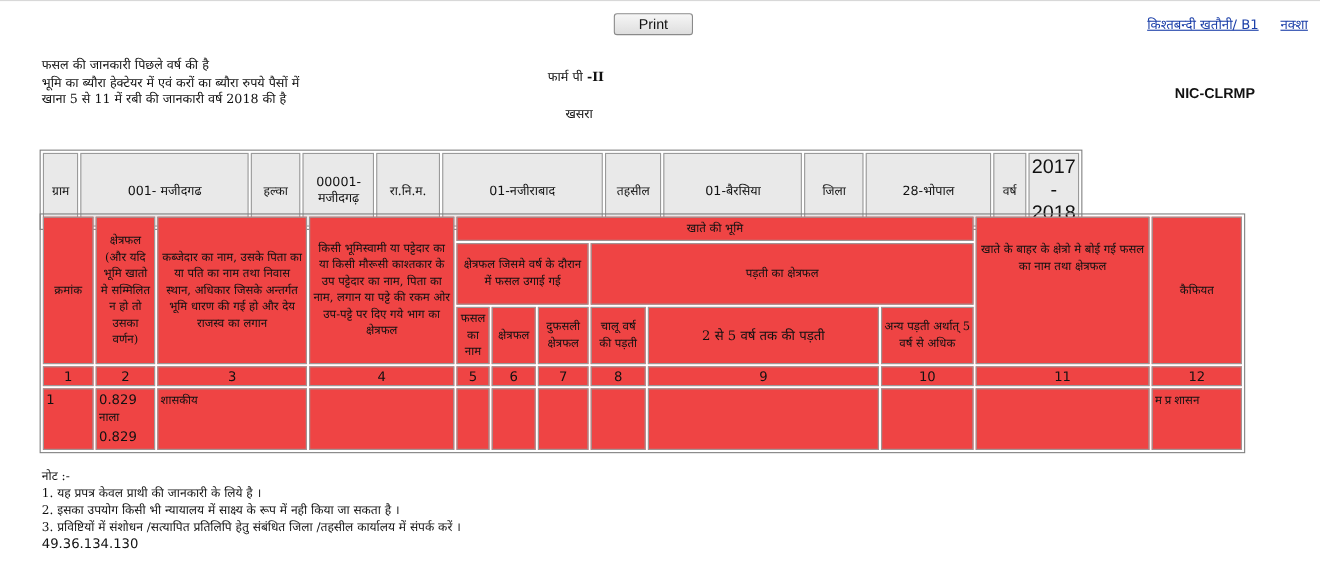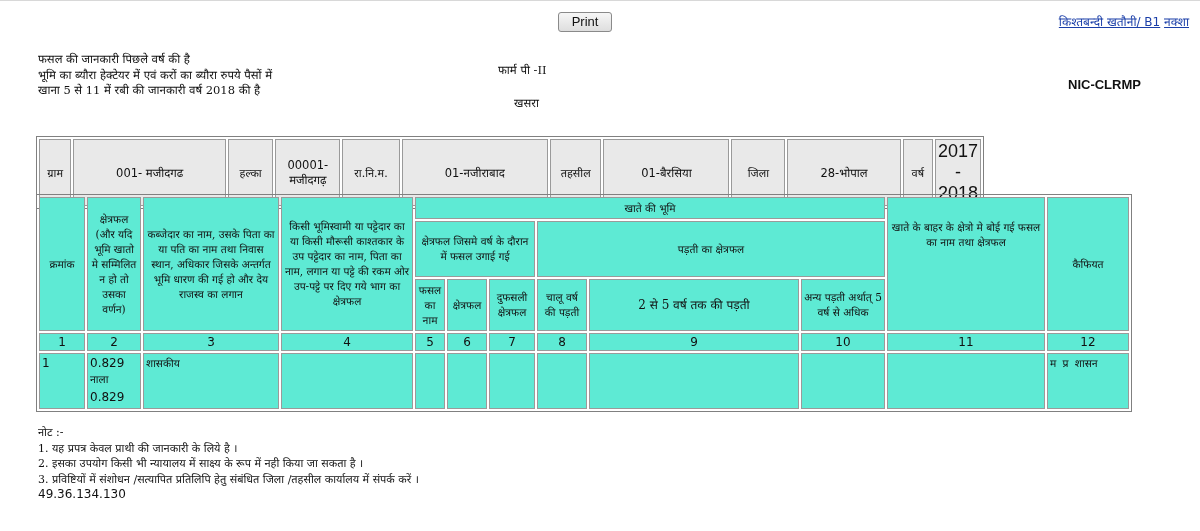--- a/index.html
+++ b/index.html
@@ -1,43 +1,43 @@
 <!DOCTYPE html>
 <html><head>
 <meta charset="utf-8">
 <style>
   html, body { margin:0; padding:0; background:#ffffff; }
   body { width:1200px; height:531px; position:relative; overflow:hidden;
          font-family:"DejaVu Sans", sans-serif; color:#111; }
   .topline { position:absolute; left:0; top:0; width:1200px; height:1px; background:#d8d8d8; }
-  .print-btn { position:absolute; left:558px; top:12px; width:54px; height:20px;
+  .print-btn { position:absolute; left:558px; top:12px; width:72px; height:20px;
                border:1px solid #8a8a8a; border-radius:3px; background:linear-gradient(#f6f6f6,#dedede);
                font-family:"Liberation Sans", sans-serif; font-size:13px; line-height:18px; text-align:center;
                color:#111; padding:0; cursor:pointer; }
   .toplinks { position:absolute; right:11px; top:13px; font-size:12px; font-family:"DejaVu Sans", sans-serif; }
-  .toplinks a { color:#1a3ea8; text-decoration:underline; margin-left:0; }
+  .toplinks a { color:#1a3ea8; text-decoration:underline; margin-left:16px; }
   .info { position:absolute; left:38px; top:52px; font-family:"DejaVu Serif", serif; font-size:11.5px; line-height:15.5px; }
   .form-title { position:absolute; left:498px; top:62px; font-family:"DejaVu Serif", serif; font-size:11.5px; }
-  .form-title b { font-weight:normal; }
+  .form-title b { font-weight:bold; }
   .form-sub { position:absolute; left:514px; top:95px; font-family:"DejaVu Serif", serif; font-size:11.5px; }
   .nic { position:absolute; left:1044px; top:77px; font-family:"Liberation Sans", sans-serif; font-weight:bold; font-size:13px;margin-left:24px; }
 
   table { border-collapse:separate; border-spacing:2px; border:1px solid #808080; }
   td { border:1px solid #9a9a9a; padding:1px 2px; text-align:center; vertical-align:middle; }
 
   .hdr { position:absolute; left:36px; top:136px; width:948px; height:58px; }
   .hdr td { background:#e9e9e9; font-family:"DejaVu Serif", serif; font-size:11px; }
   .hdr .val { font-family:"DejaVu Sans", sans-serif; font-size:11.5px; }
   .hdr .year { font-family:"Liberation Sans", sans-serif; font-size:18px; }
 
   .main { position:absolute; left:36px; top:194px; width:1096px; }
-  .main td { font-family:"DejaVu Serif", serif; font-size:10.5px; line-height:15px; background:#5eead4; }
+  .main td { font-family:"DejaVu Serif", serif; font-size:10.5px; line-height:15px; background:#ef4444; }
   .main .num td { font-family:"DejaVu Sans", sans-serif; font-size:12px; height:16px; padding:0 2px; }
   .main .row td { vertical-align:top; text-align:left; height:52px; font-family:"DejaVu Sans", sans-serif; font-size:12px; line-height:17px; }
-  .main .row td .hi { font-family:Liberation Mono, monospace; font-size:10.5px; }
+  .main .row td .hi { font-family:Liberation Serif, serif; font-size:10.5px; }
 
   .notes { position:absolute; left:38px; top:425px; font-family:"DejaVu Serif", serif; font-size:11px; line-height:15.5px; }
   .notes .en { font-family:"DejaVu Sans", sans-serif; font-size:12px; }
 </style>
 </head>
 <body>
 
 <div class="topline"></div>
 
 <button class="print-btn">Print</button>

